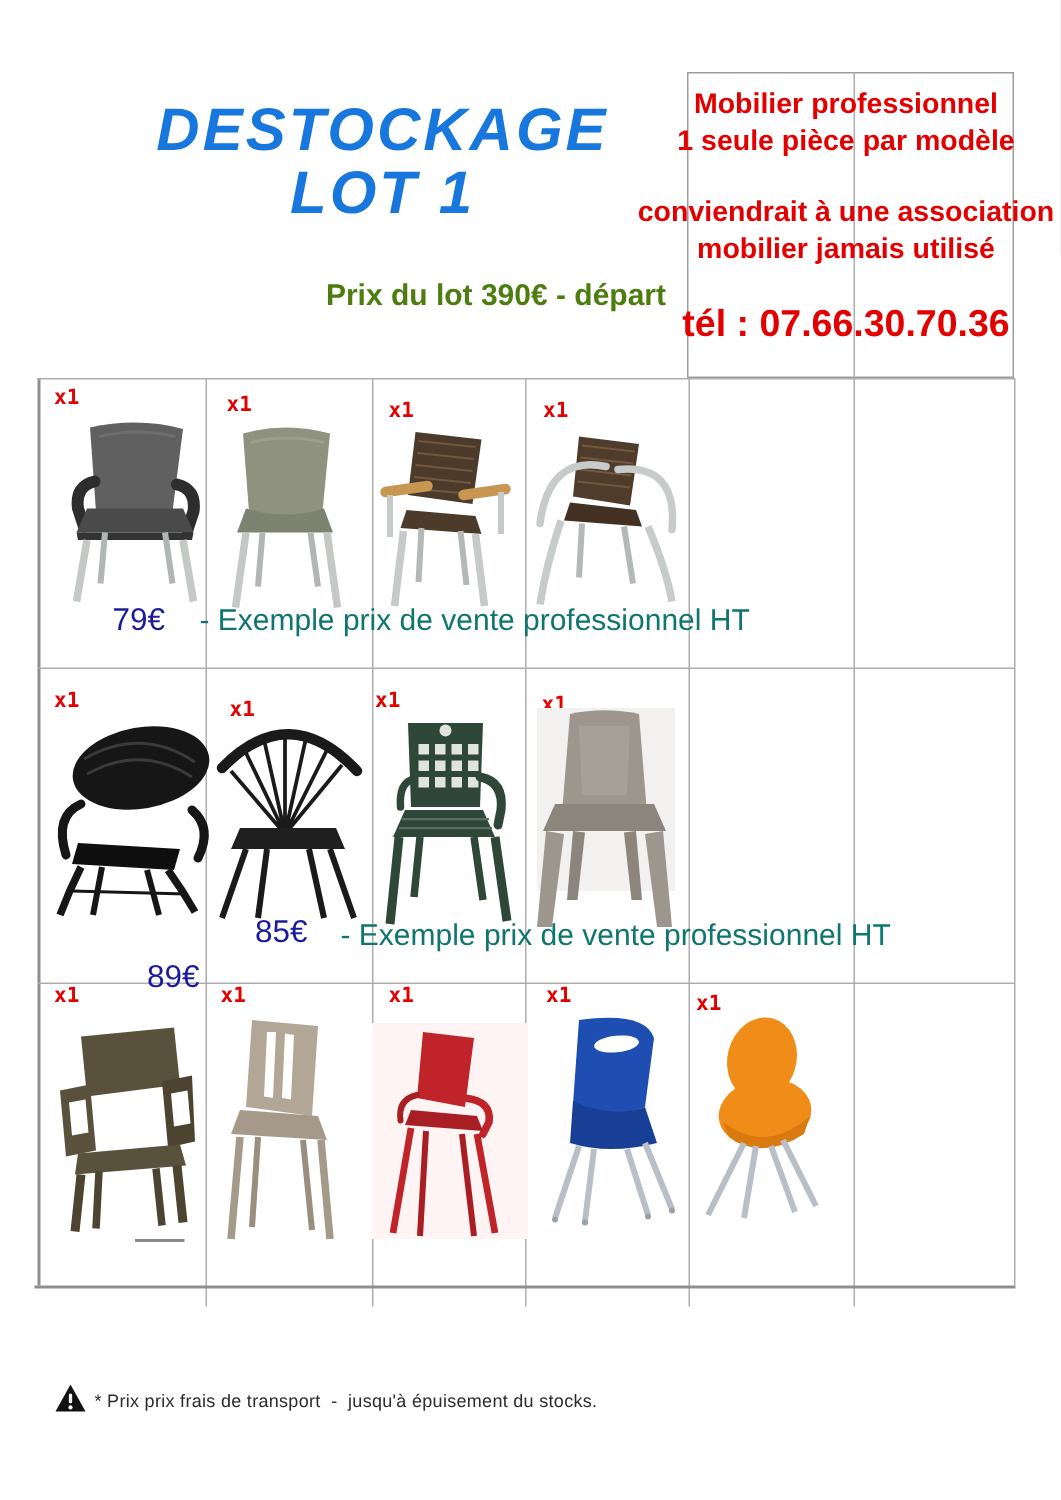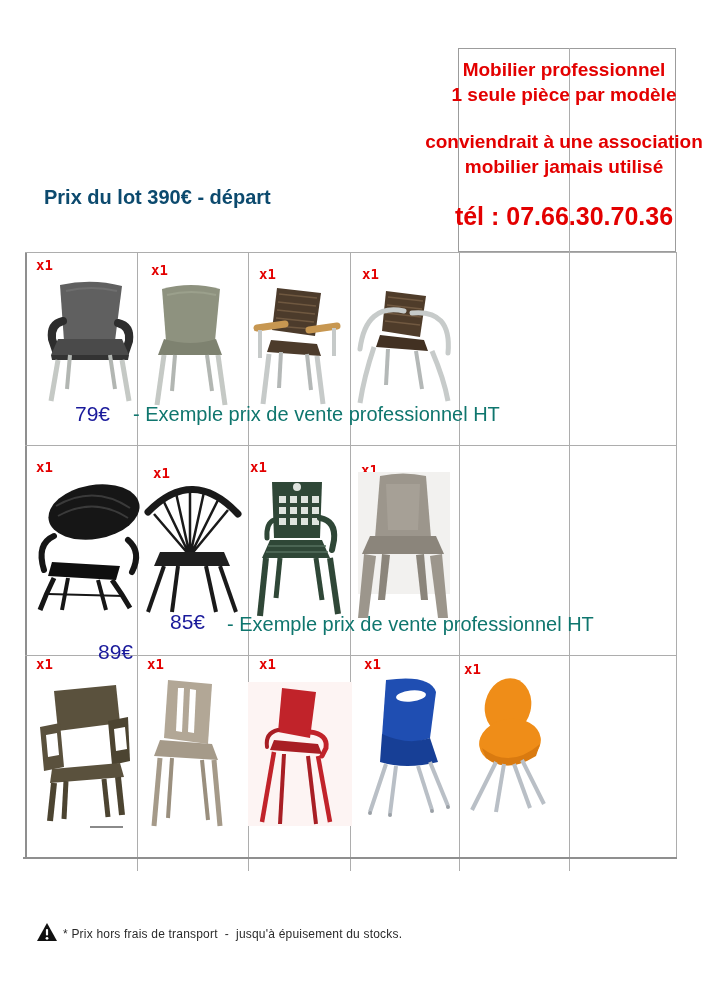--- a/index.html
+++ b/index.html
@@ -2,21 +2,21 @@
 <html><head>
 <meta charset="utf-8">
 <style>
   html,body{margin:0;padding:0;background:#e8e8e8;}
   #canvas{position:relative;width:707px;height:1000px;background:#ffffff;margin:0 auto;
           font-family:"Liberation Sans", sans-serif;overflow:hidden;}
   .abs{position:absolute;}
   
   .title{left:55px;top:66px;width:400px;text-align:center;color:#1877dc;
          font-size:40px;line-height:42px;font-weight:bold;font-style:italic;letter-spacing:2px;}
-  .lotprice{left:44px;top:186px;width:400px;text-align:left;color:#0c4a6e;
+  .lotprice{left:44px;top:186px;width:400px;text-align:right;color:#4d7c0f;
             font-size:20px;font-weight:bold;}
   
   .infobox{left:458px;top:48px;width:218px;height:204px;border:1px solid #9c9c9c;box-sizing:border-box;}
   .infotext{left:416px;top:57px;width:296px;text-align:center;color:#e30000;
             font-weight:bold;font-size:19px;line-height:25px;}
   .infotext .gap{height:22px;}
   .phone{left:416px;top:202px;width:296px;text-align:center;color:#e30000;
          font-weight:bold;font-size:25px;}
   
   .vline{width:1px;background:#adadad;}
@@ -31,20 +31,24 @@
   .chair svg{display:block;width:100%;height:100%;}
   
   .footnote{left:63px;top:927px;color:#2b2b2b;font-size:12px;white-space:pre;letter-spacing:0.2px;}
   .dash{left:90px;top:826px;width:33px;height:2px;background:#8a8a8a;}
 </style>
 </head>
 <body>
 
 <div id="canvas">
 
+  <div class="abs title">
+    <div>DESTOCKAGE</div>
+    <div>LOT 1</div>
+  </div>
   <div class="abs lotprice">Prix du lot 390€ - départ</div>
 
   <div class="abs infobox"></div>
   <div class="abs vline" style="left:569px;top:48px;height:204px;"></div>
   <div class="abs infotext">
     <div>Mobilier professionnel</div>
     <div>1 seule pièce par modèle</div>
     <div class="gap"></div>
     <div>conviendrait à une association</div>
     <div>mobilier jamais utilisé</div>
@@ -272,15 +276,15 @@
   </div>
   <div class="abs dash"></div>
 
   <div class="chair" style="left:36px;top:922px;width:22px;height:20px;">
     <svg viewBox="0 0 22 20">
       <polygon points="11,1 21,19 1,19" fill="#111111"></polygon>
       <rect x="9.9" y="7" width="2.2" height="6.5" fill="#ffffff" rx="1"></rect>
       <circle cx="11" cy="16.3" r="1.4" fill="#ffffff"></circle>
     </svg>
   </div>
-  <span class="abs footnote">* Prix hors frais de transport  -  jusqu'à épuisement du stocks.</span>
+  <span class="abs footnote">* Prix prix frais de transport  -  jusqu'à épuisement du stocks.</span>
 
 </div>
 
 </body></html>

